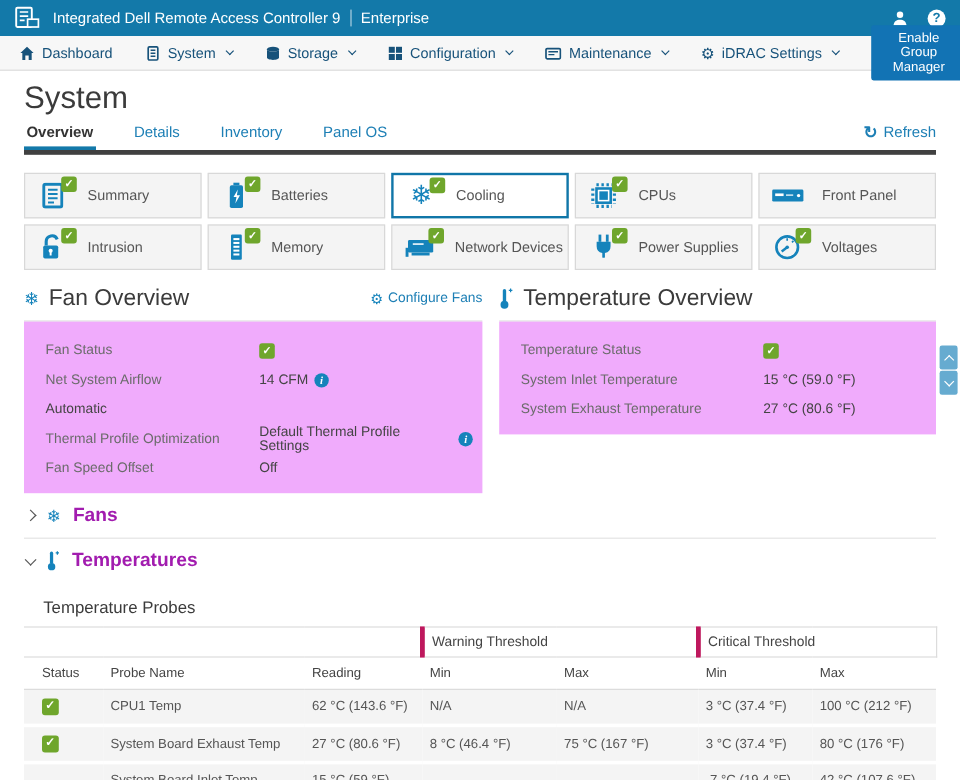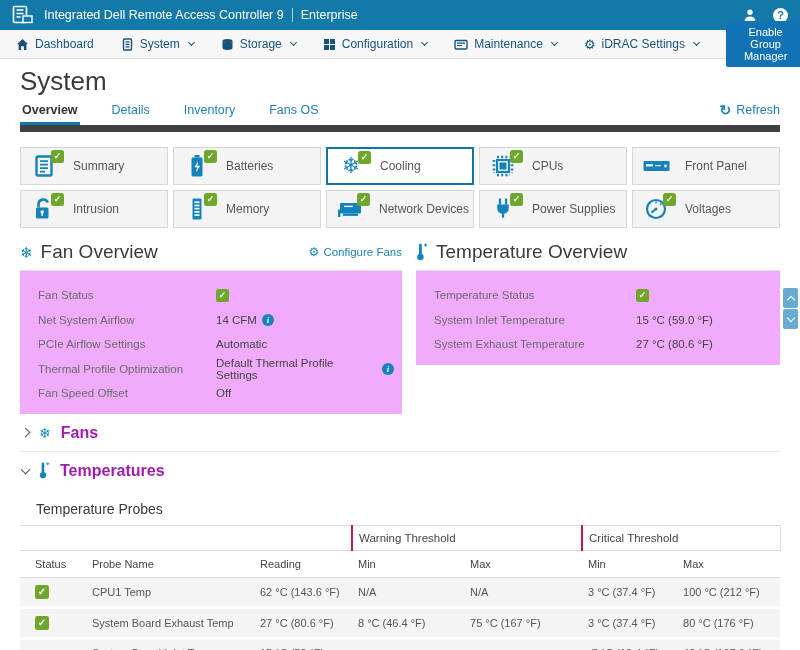--- a/index.html
+++ b/index.html
@@ -21,21 +21,21 @@
   .navbar { height:29px; background:#f7f7f7; border-bottom:1px solid #ddd; display:flex; align-items:center; padding:0 16px; gap:27px; color:#17527a; font-size:12px; }
   .nav-item { display:flex; align-items:center; gap:6px; cursor:pointer; white-space:nowrap; }
   .nav-item svg { display:block; }
   .gear-glyph { font-size:13px; line-height:1; }
   .caret { display:inline-block; width:5px; height:5px; border-right:1.4px solid currentColor; border-bottom:1.4px solid currentColor; transform:rotate(45deg); margin:-3px 0 0 3px; }
   .nav-right { margin-left:auto; display:flex; align-items:center; gap:12px; }
   .egm-btn { background:#1273b4; color:#fff; border:none; border-radius:2px; font-size:11px; padding:5px 18px; font-family:inherit; cursor:pointer; }
   
   .content { padding:0 20px; position:relative; }
   h1.page-title { font-size:26px; line-height:30px; font-weight:400; color:#3b3b3b; margin:7px 0 7px; }
-  .tabs-row { display:flex; gap:30px; border-bottom:7px solid #404040; font-size:12.5px; align-items:flex-end; }
+  .tabs-row { display:flex; gap:30px; border-bottom:4px solid #404040; font-size:12.5px; align-items:flex-end; }
   .tab { padding:0 2px 8px; color:#1d7fb5; cursor:pointer; }
   .tab.active { color:#333; font-weight:700; padding-bottom:5px; border-bottom:3px solid #1379a9; }
   .refresh-link { margin-left:auto; color:#1d7fb5; display:flex; align-items:center; gap:5px; cursor:pointer; padding-bottom:8px; }
   .refresh-ic { font-size:14px; font-weight:700; line-height:1; }
   
   .tiles { margin-top:15px; display:grid; grid-template-columns:repeat(5,1fr); gap:5px; }
   .tile { position:relative; height:38px; background:#f4f4f4; border:1px solid #d8d8d8; display:flex; align-items:center; cursor:pointer; }
   .tile.selected { background:#fff; border:2px solid #1076a8; }
   .tile-ic { position:absolute; left:9px; top:50%; transform:translateY(-50%); width:28px; display:flex; justify-content:center; align-items:center; color:#1583bb; }
   .snow-big { font-size:22px; line-height:1; color:#1583bb; }
@@ -64,21 +64,21 @@
   .chev { display:inline-block; width:7px; height:7px; border-right:1.8px solid #555; border-bottom:1.8px solid #555; }
   .chev.right { transform:rotate(-45deg); }
   .chev.down { transform:rotate(45deg); margin-top:-3px; }
   .acc-ic { color:#1583bb; font-size:14px; line-height:1; display:flex; align-items:center; }
   .acc-label { font-size:16px; font-weight:700; color:#a21caf; }
   
   .probes-title { font-size:14px; font-weight:400; color:#3b3b3b; margin:12px 0 8px 16px; }
   table.probes { width:100%; border-collapse:collapse; font-size:11px; table-layout:fixed; }
   table.probes th { font-weight:400; text-align:left; color:#444; }
   .group-row th { border-top:1px solid #dcdcdc; border-bottom:1px solid #dcdcdc; padding:6px; font-size:11.5px; }
-  .group-row th.gh { border-left:2px solid #be185d; }
+  .group-row th.gh { border-left:4px solid #be185d; }
   .group-row th.gh-last { border-right:1px solid #dcdcdc; }
   .cols-row th { padding:7px 6px; border-bottom:1px solid #dcdcdc; }
   table.probes tbody tr { background:#f4f4f4; border-bottom:3px solid #fff; }
   table.probes td { padding:7px 6px; color:#555; }
   table.probes th:first-child, table.probes td:first-child { padding-left:15px; }
   .chk.tbl { width:14px; height:14px; line-height:14px; font-size:10px; }
   
   .scrollwidget { position:absolute; right:2px; top:288px; width:15px; display:flex; flex-direction:column; gap:1px; }
   .sw-btn { height:20px; background:#66abd0; border-radius:2px; display:flex; align-items:center; justify-content:center; cursor:pointer; }
   .chev.w { border-color:#fff; width:6px; height:6px; border-width:1.6px; }
@@ -172,21 +172,21 @@
   </span>
 </nav>
 
 <div class="content">
   <h1 class="page-title">System</h1>
 
   <div class="tabs-row">
     <span class="tab active">Overview</span>
     <span class="tab">Details</span>
     <span class="tab">Inventory</span>
-    <span class="tab">Fans OS</span>
+    <span class="tab">Panel OS</span>
     <span class="refresh-link">
       <span class="refresh-ic">↻</span>
       <span>Refresh</span>
     </span>
   </div>
 
   <div class="tiles">
     <div class="tile">
       <span class="tile-ic">
         <svg width="18" height="22" viewBox="0 0 18 22">
@@ -323,21 +323,20 @@
             </span>
         </div>
         <div class="kv">
           <span class="k">Net System Airflow</span>
           <span class="v">
               <span>14 CFM</span>
               <span class="info">i</span>
             </span>
         </div>
         <div class="kv">
-          <span class="k">PCIe Airflow Settings</span>
           <span class="v">Automatic</span>
         </div>
         <div class="kv">
           <span class="k">Thermal Profile Optimization</span>
           <span class="v">
               <span>Default Thermal Profile Settings</span>
               <span class="info">i</span>
             </span>
         </div>
         <div class="kv">

